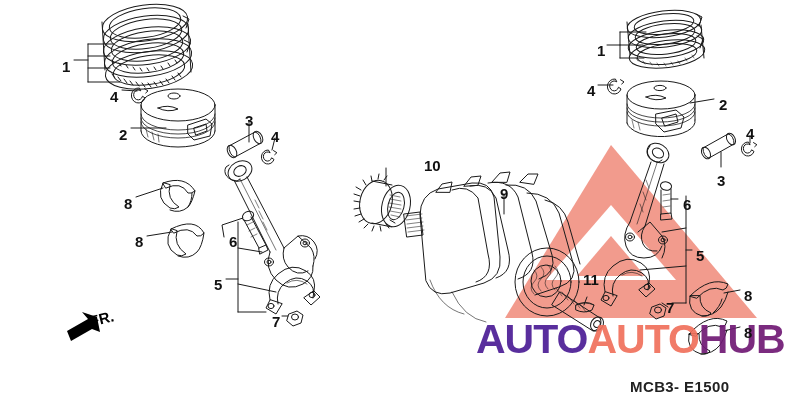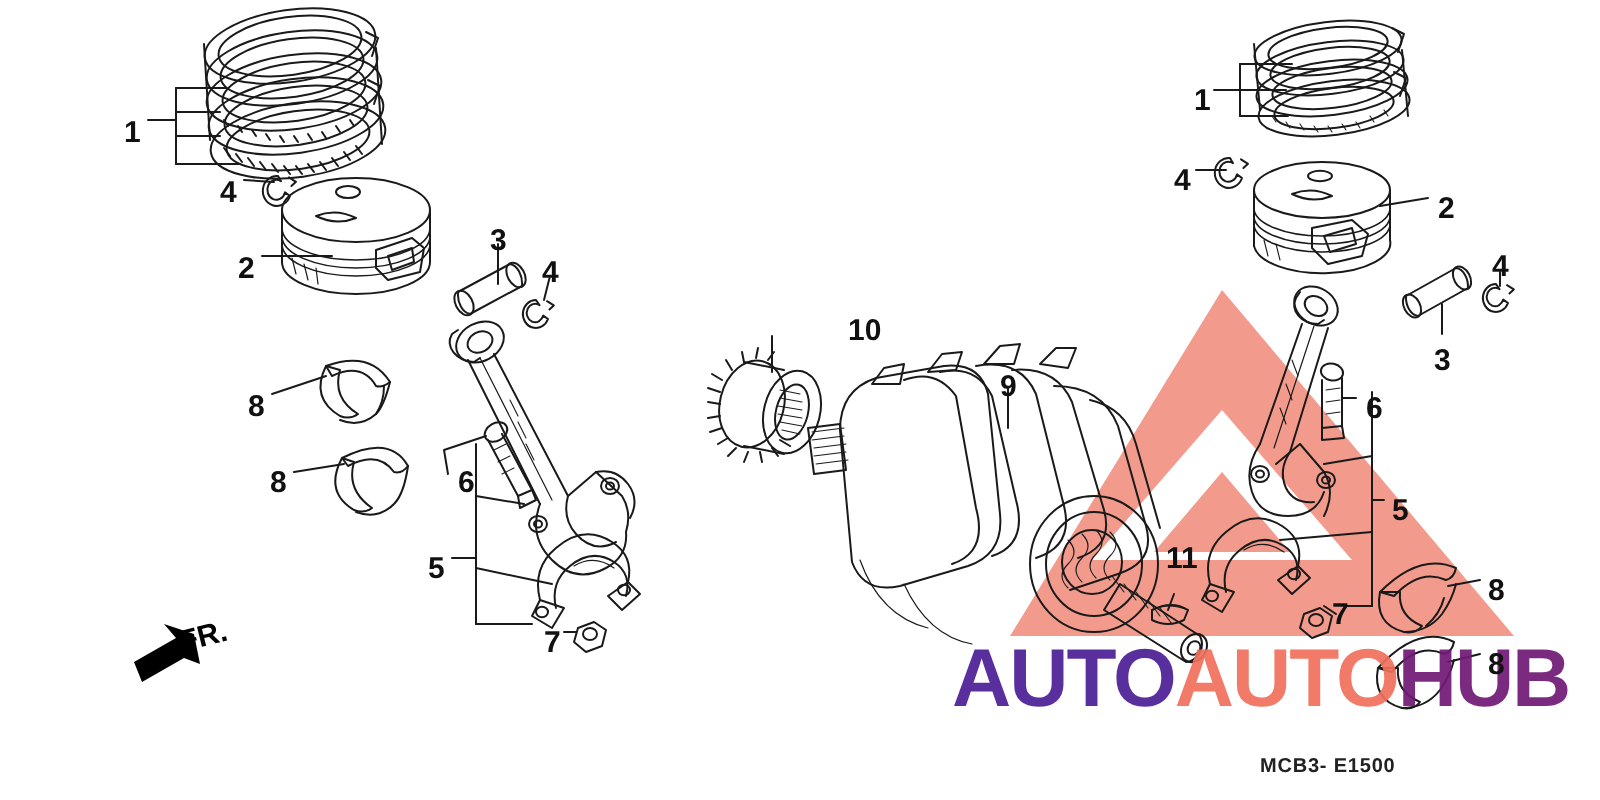--- a/index.html
+++ b/index.html
@@ -4,21 +4,21 @@
 <style>
   html,body{margin:0;padding:0;background:#ffffff;}
   body{width:800px;height:400px;overflow:hidden;
        font-family:"Liberation Sans","DejaVu Sans",sans-serif;}
   #stage{position:relative;width:800px;height:400px;background:#fff;}
   #stage svg{position:absolute;left:0;top:0;}
   .callout{position:absolute;font-family:"Liberation Sans",sans-serif;
            font-size:15px;font-weight:700;color:#111;line-height:1;
            letter-spacing:0px;white-space:nowrap;}
   .partcode{position:absolute;font-family:"Liberation Sans",sans-serif;
-            font-size:10px;font-weight:700;color:#222;letter-spacing:.4px;}
+            font-size:15px;font-weight:700;color:#222;letter-spacing:.4px;}
   .wm-text{position:absolute;font-family:"Liberation Sans",sans-serif;
            font-weight:800;font-size:41px;letter-spacing:-1px;
            white-space:nowrap;line-height:1;}
   .frlabel{position:absolute;font-family:"Liberation Sans",sans-serif;
            font-weight:800;font-size:15px;color:#000;
            transform:rotate(-14deg);transform-origin:left center;}
 </style>
 </head>
 <body>
 

